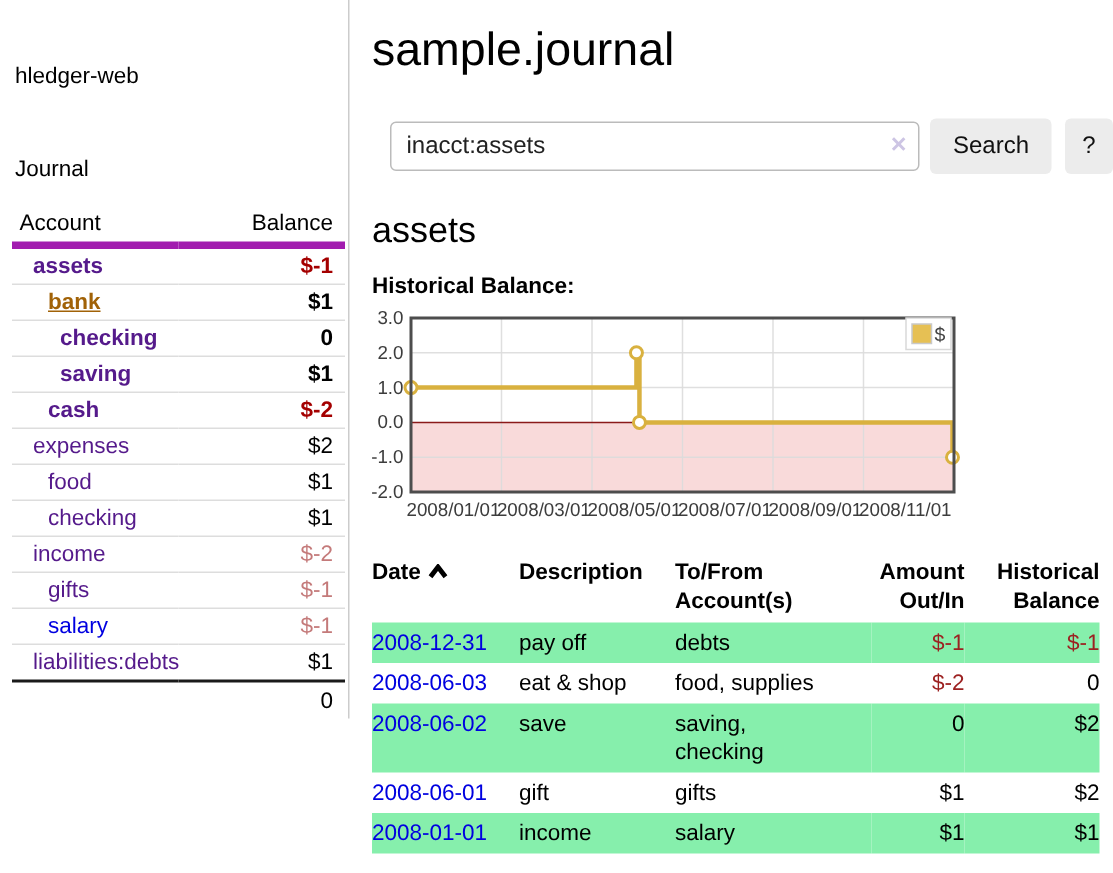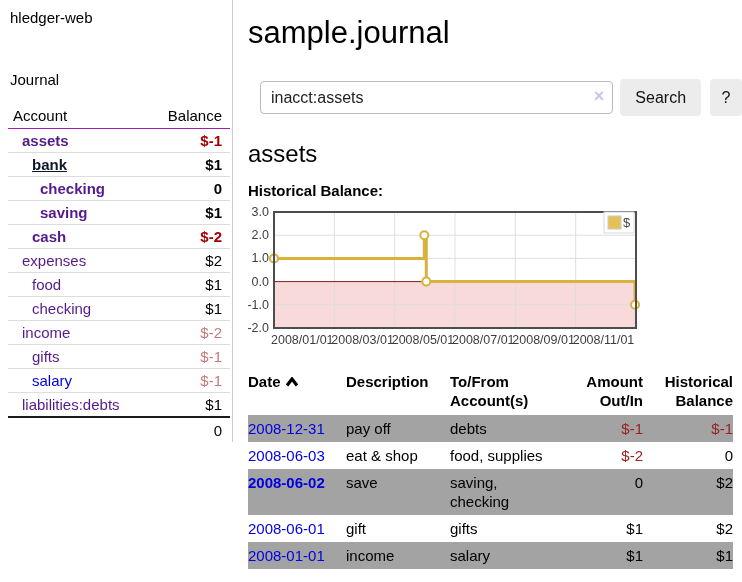--- a/index.html
+++ b/index.html
@@ -1,28 +1,28 @@
 <!DOCTYPE html>
 <html><head>
 <meta charset="utf-8">
 <style>
   html,body{margin:0;padding:0;background:#fff;}
   body{width:742px;height:582px;position:relative;overflow:hidden;
        font-family:"Liberation Sans",sans-serif;color:#000;}
-  a{text-decoration:none;cursor:pointer;}
+  a{text-decoration:none;cursor:pointer;margin-top:33px;}
 
   
   .sidebar{position:absolute;left:0;top:0;width:233px;min-height:438px;
            box-sizing:border-box;border-right:1px solid #ccc;}
   .brand{display:block;padding:9px 0 0 10px;font-size:15px;}
   .nav-journal{display:block;margin-top:45px;padding-left:10px;font-size:15px;}
   table.accounts{border-collapse:collapse;width:222px;margin:16px 0 0 8px;
                  font-size:15px;table-layout:fixed;}
   table.accounts th{font-weight:400;text-align:left;padding:3px 0 4px 5px;
-                    border-bottom:1px solid #a21caf;}
+                    border-bottom:5px solid #a21caf;}
   table.accounts th.balh{text-align:right;padding-right:8px;}
   table.accounts td{padding:3px 0;}
   table.accounts tbody tr{border-top:1px solid #ddd;}
   table.accounts tbody tr:first-child{border-top:none;}
   table.accounts td.bal{text-align:right;padding-right:8px;white-space:nowrap;}
   .d1{padding-left:14px !important;} .d2{padding-left:24px !important;}
   .d3{padding-left:32px !important;}
   .b{font-weight:bold;}
   table.accounts tr.total td{border-top:2px solid #1a1a1a;padding-top:4px;}
 
@@ -50,21 +50,21 @@
   table.register{border-collapse:collapse;width:485px;margin-top:15px;
                  font-size:15px;table-layout:fixed;}
   table.register th{font-weight:bold;text-align:left;vertical-align:top;
                     padding:3px 0 5px;line-height:19px;margin-left:36px;}
   table.register th.r, table.register td.r{text-align:right;}
   table.register td{padding:4px 0;vertical-align:top;line-height:19px;}
   .thw{display:inline-block;}
   th.c3 .thw{max-width:85px;} th.c4 .thw{max-width:62px;}
   th.c5 .thw{max-width:76px;}
   td.c3 .tdw{display:inline-block;max-width:102px;}
-  tr.striped{background:#a3a3a3;}
+  tr.striped{background:#86efac;}
   .sort-icon{margin-left:4px;position:relative;top:0px;}
 </style>
 </head>
 <body>
 
 <div class="sidebar">
   <a class="brand">hledger-web</a>
   <a class="nav-journal">Journal</a>
   <table class="accounts">
     <thead>
@@ -72,21 +72,21 @@
         <th>Account</th>
         <th class="balh">Balance</th>
       </tr>
     </thead>
     <tbody>
         <tr>
           <td class="d1 b"><a style="color: rgb(85, 26, 139);">assets</a></td>
           <td class="bal b" style="color: rgb(164, 0, 0);">$-1</td>
         </tr>
         <tr>
-          <td class="d2 b"><a style="color: #0f172a; text-decoration: underline;">bank</a></td>
+          <td class="d2 b"><a style="color: #a16207; text-decoration: underline;">bank</a></td>
           <td class="bal b" style="color: rgb(0, 0, 0);">$1</td>
         </tr>
         <tr>
           <td class="d3 b"><a style="color: rgb(85, 26, 139);">checking</a></td>
           <td class="bal b" style="color: rgb(0, 0, 0);">0</td>
         </tr>
         <tr>
           <td class="d3 b"><a style="color: rgb(85, 26, 139);">saving</a></td>
           <td class="bal b" style="color: rgb(0, 0, 0);">$1</td>
         </tr>
@@ -207,21 +207,21 @@
           <td class="c5 r" style="color: rgb(156, 33, 33);">$-1</td>
         </tr>
         <tr class="">
           <td class="c1"><a style="color: rgb(0, 0, 224);">2008-06-03</a></td>
           <td class="c2">eat &amp; shop</td>
           <td class="c3"><span class="tdw">food, supplies</span></td>
           <td class="c4 r" style="color: rgb(156, 33, 33);">$-2</td>
           <td class="c5 r">0</td>
         </tr>
         <tr class="striped">
-          <td class="c1"><a style="color: rgb(0, 0, 224); font-weight: bold;">2008-06-02</a></td>
+          <td class="c1"><a style="color: rgb(0, 0, 224);">2008-06-02</a></td>
           <td class="c2">save</td>
           <td class="c3"><span class="tdw">saving, checking</span></td>
           <td class="c4 r">0</td>
           <td class="c5 r">$2</td>
         </tr>
         <tr class="">
           <td class="c1"><a style="color: rgb(0, 0, 224);">2008-06-01</a></td>
           <td class="c2">gift</td>
           <td class="c3"><span class="tdw">gifts</span></td>
           <td class="c4 r">$1</td>

